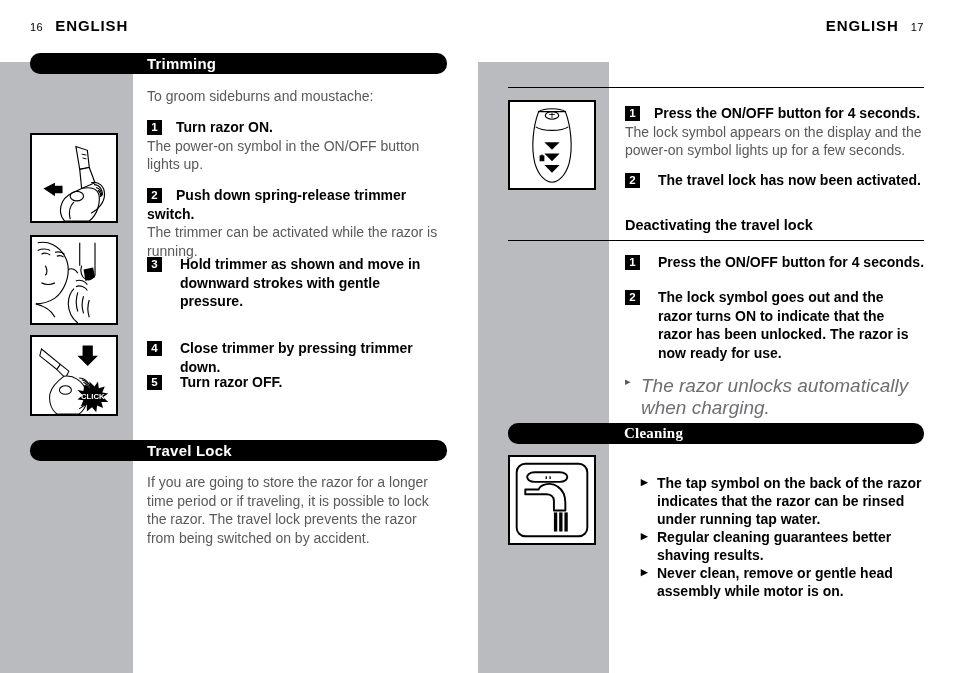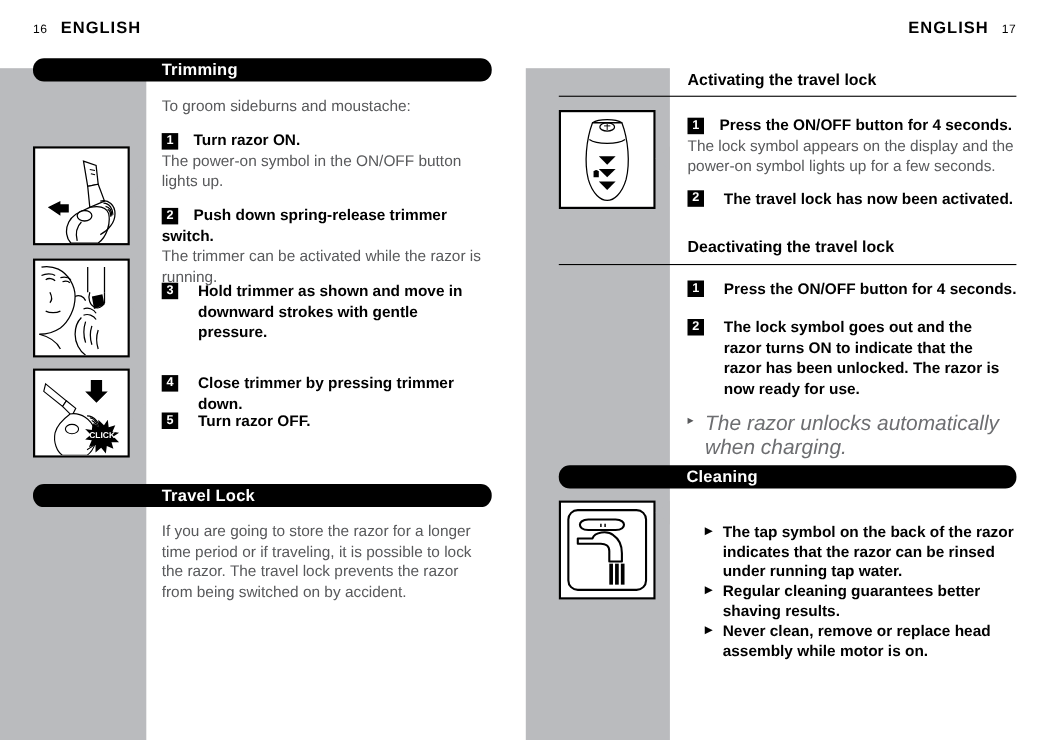--- a/index.html
+++ b/index.html
@@ -37,21 +37,21 @@
 
   
   .section-bar {
     position: absolute; background: #000000;
     color: #ffffff; font-weight: bold; font-size: 15px;
     letter-spacing: 0.2px;
     display: flex; align-items: center; border-radius: 10px;
   }
   #bar-trimming   { left: 30px;  top: 53px;  width: 417px; height: 21px; padding-left: 117px; box-sizing: border-box; }
   #bar-travellock { left: 30px;  top: 440px; width: 417px; height: 21px; padding-left: 117px; box-sizing: border-box; }
-  #bar-cleaning   { left: 508px; top: 423px; width: 416px; height: 21px; padding-left: 116px; box-sizing: border-box; }
+  #bar-cleaning   { left: 508px; top: 423px; width: 416px; height: 21px; padding-left: 116px; box-sizing: border-box; font-family: Liberation Serif, serif; }
 
   
   .subhead {
     position: absolute;
     font-weight: bold; font-size: 14.5px; color: #000;
     white-space: nowrap;
   }
   .rule {
     position: absolute; height: 1px; background: #000;
   }
@@ -236,21 +236,20 @@
       </g>
       <path d="M54 10 L66 10 L66 22 L72 22 L60 34 L48 22 L54 22 Z" fill="#000"></path>
       <g>
         <path d="M56 56 L62 60 L62 52 L68 58 L72 52 L73 60 L80 58 L77 65 L84 66 L78 70 L84 76 L76 76 L78 83 L71 80 L70 88 L65 82 L59 87 L59 79 L52 81 L55 74 L48 73 L54 68 L48 62 L55 63 Z" fill="#000"></path>
         <text x="66" y="72" font-family="Liberation Sans, sans-serif" font-size="9" font-weight="bold" fill="#fff" text-anchor="middle">CLICK</text>
       </g>
     </svg>
   </div>
   <div class="pointer-grey" style="left:118px; top:368px;"></div>
 
-  <div class="subhead" id="subhead-activating">Activating the travel lock</div>
   <div class="rule" id="rule-activating"></div>
 
   <div class="text-block" style="left:625px; top:104px; width:302px;">
     <div class="step-inline">
       <span class="num">1</span><span class="lead">Press the ON/OFF button for 4 seconds.</span>
       <span class="follow">The lock symbol appears on the display and the power-on symbol lights up for a few seconds.</span>
     </div>
   </div>
 
   <div class="text-block" style="left:625px; top:171px; width:302px;">
@@ -277,21 +276,21 @@
     </div>
   </div>
 
   <div class="note-italic" style="left:625px; top:375px; width:300px;">The razor unlocks automatically when charging.</div>
 
   <div class="section-bar" id="bar-cleaning">Cleaning</div>
 
   <ul class="bullets" style="position:absolute; left:625px; top:458px; width:302px;">
     <li>The tap symbol on the back of the razor indicates that the razor can be rinsed under running tap water.</li>
     <li>Regular cleaning guarantees better shaving results.</li>
-    <li>Never clean, remove or replace head assembly while motor is on.</li>
+    <li>Never clean, remove or gentle head assembly while motor is on.</li>
   </ul>
 
   <div class="illo" style="left:508px; top:100px; width:88px; height:90px;">
     <svg viewBox="0 0 88 90" xmlns="http://www.w3.org/2000/svg">
       <g fill="none" stroke="#000" stroke-width="1.2">
         <path d="M30 10 C24 26 22 48 26 64 C30 78 38 84 44 84 C50 84 58 78 62 64 C66 48 64 26 58 10 Z" fill="#fff"></path>
         <path d="M30 10 C36 6 52 6 58 10"></path>
         <path d="M27 26 C34 31 54 31 61 26"></path>
         <ellipse cx="44" cy="14" rx="7" ry="4"></ellipse>
       </g>

